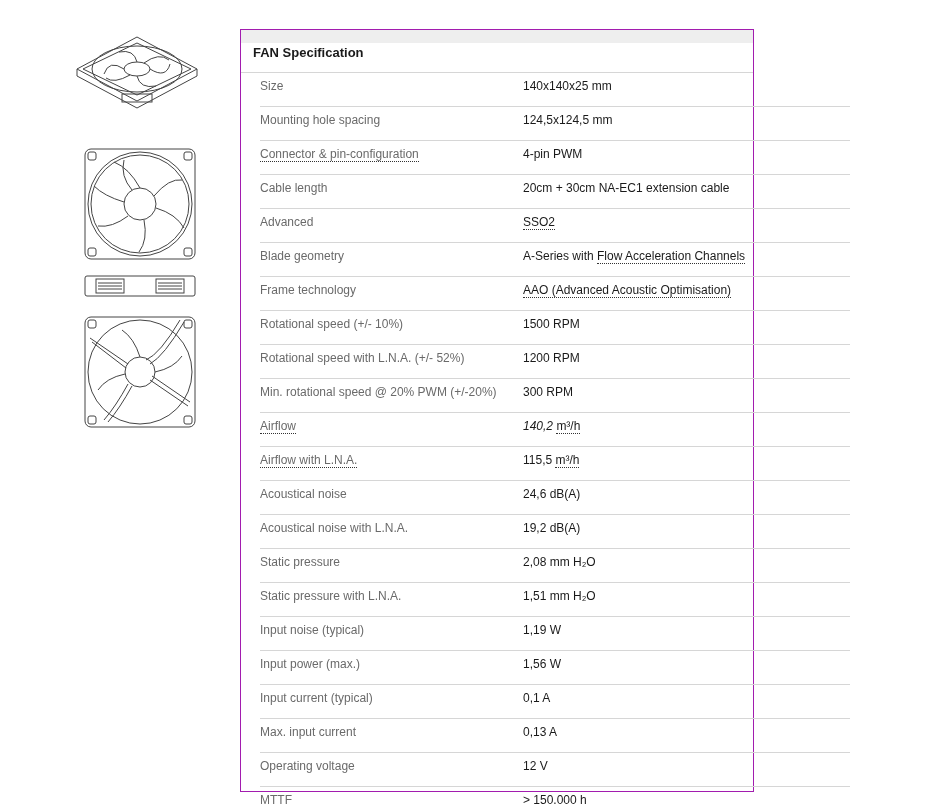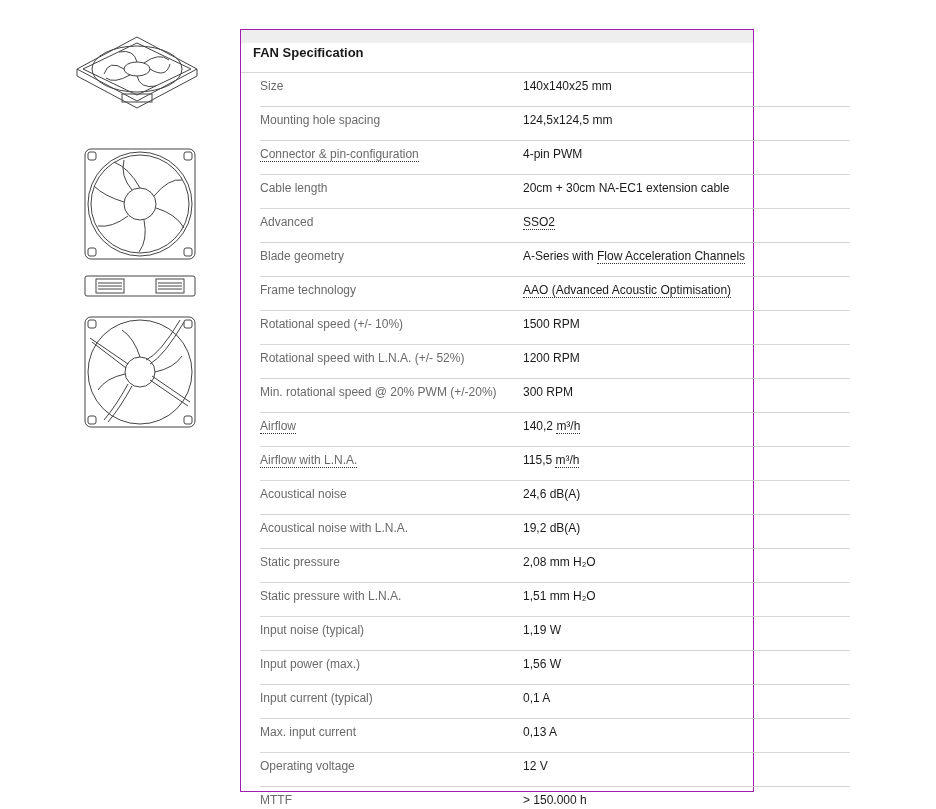--- a/index.html
+++ b/index.html
@@ -151,21 +151,21 @@
         <tr>
           <td class="label"><span>Rotational speed with L.N.A. (+/- 52%)</span></td>
           <td class="value"><span>1200 RPM</span></td>
         </tr>
         <tr>
           <td class="label"><span>Min. rotational speed @ 20% PWM (+/-20%)</span></td>
           <td class="value"><span>300 RPM</span></td>
         </tr>
         <tr>
           <td class="label"><span class="dotted">Airflow</span></td>
-          <td class="value"><span style="white-space: pre;">140,2 </span><span class="dotted">m³/h</span></td>
+          <td class="value"><span style="white-space: pre; font-style: italic;">140,2 </span><span class="dotted">m³/h</span></td>
         </tr>
         <tr>
           <td class="label"><span class="dotted">Airflow with L.N.A.</span></td>
           <td class="value"><span style="white-space: pre;">115,5 </span><span class="dotted">m³/h</span></td>
         </tr>
         <tr>
           <td class="label"><span>Acoustical noise</span></td>
           <td class="value"><span>24,6 dB(A)</span></td>
         </tr>
         <tr>

